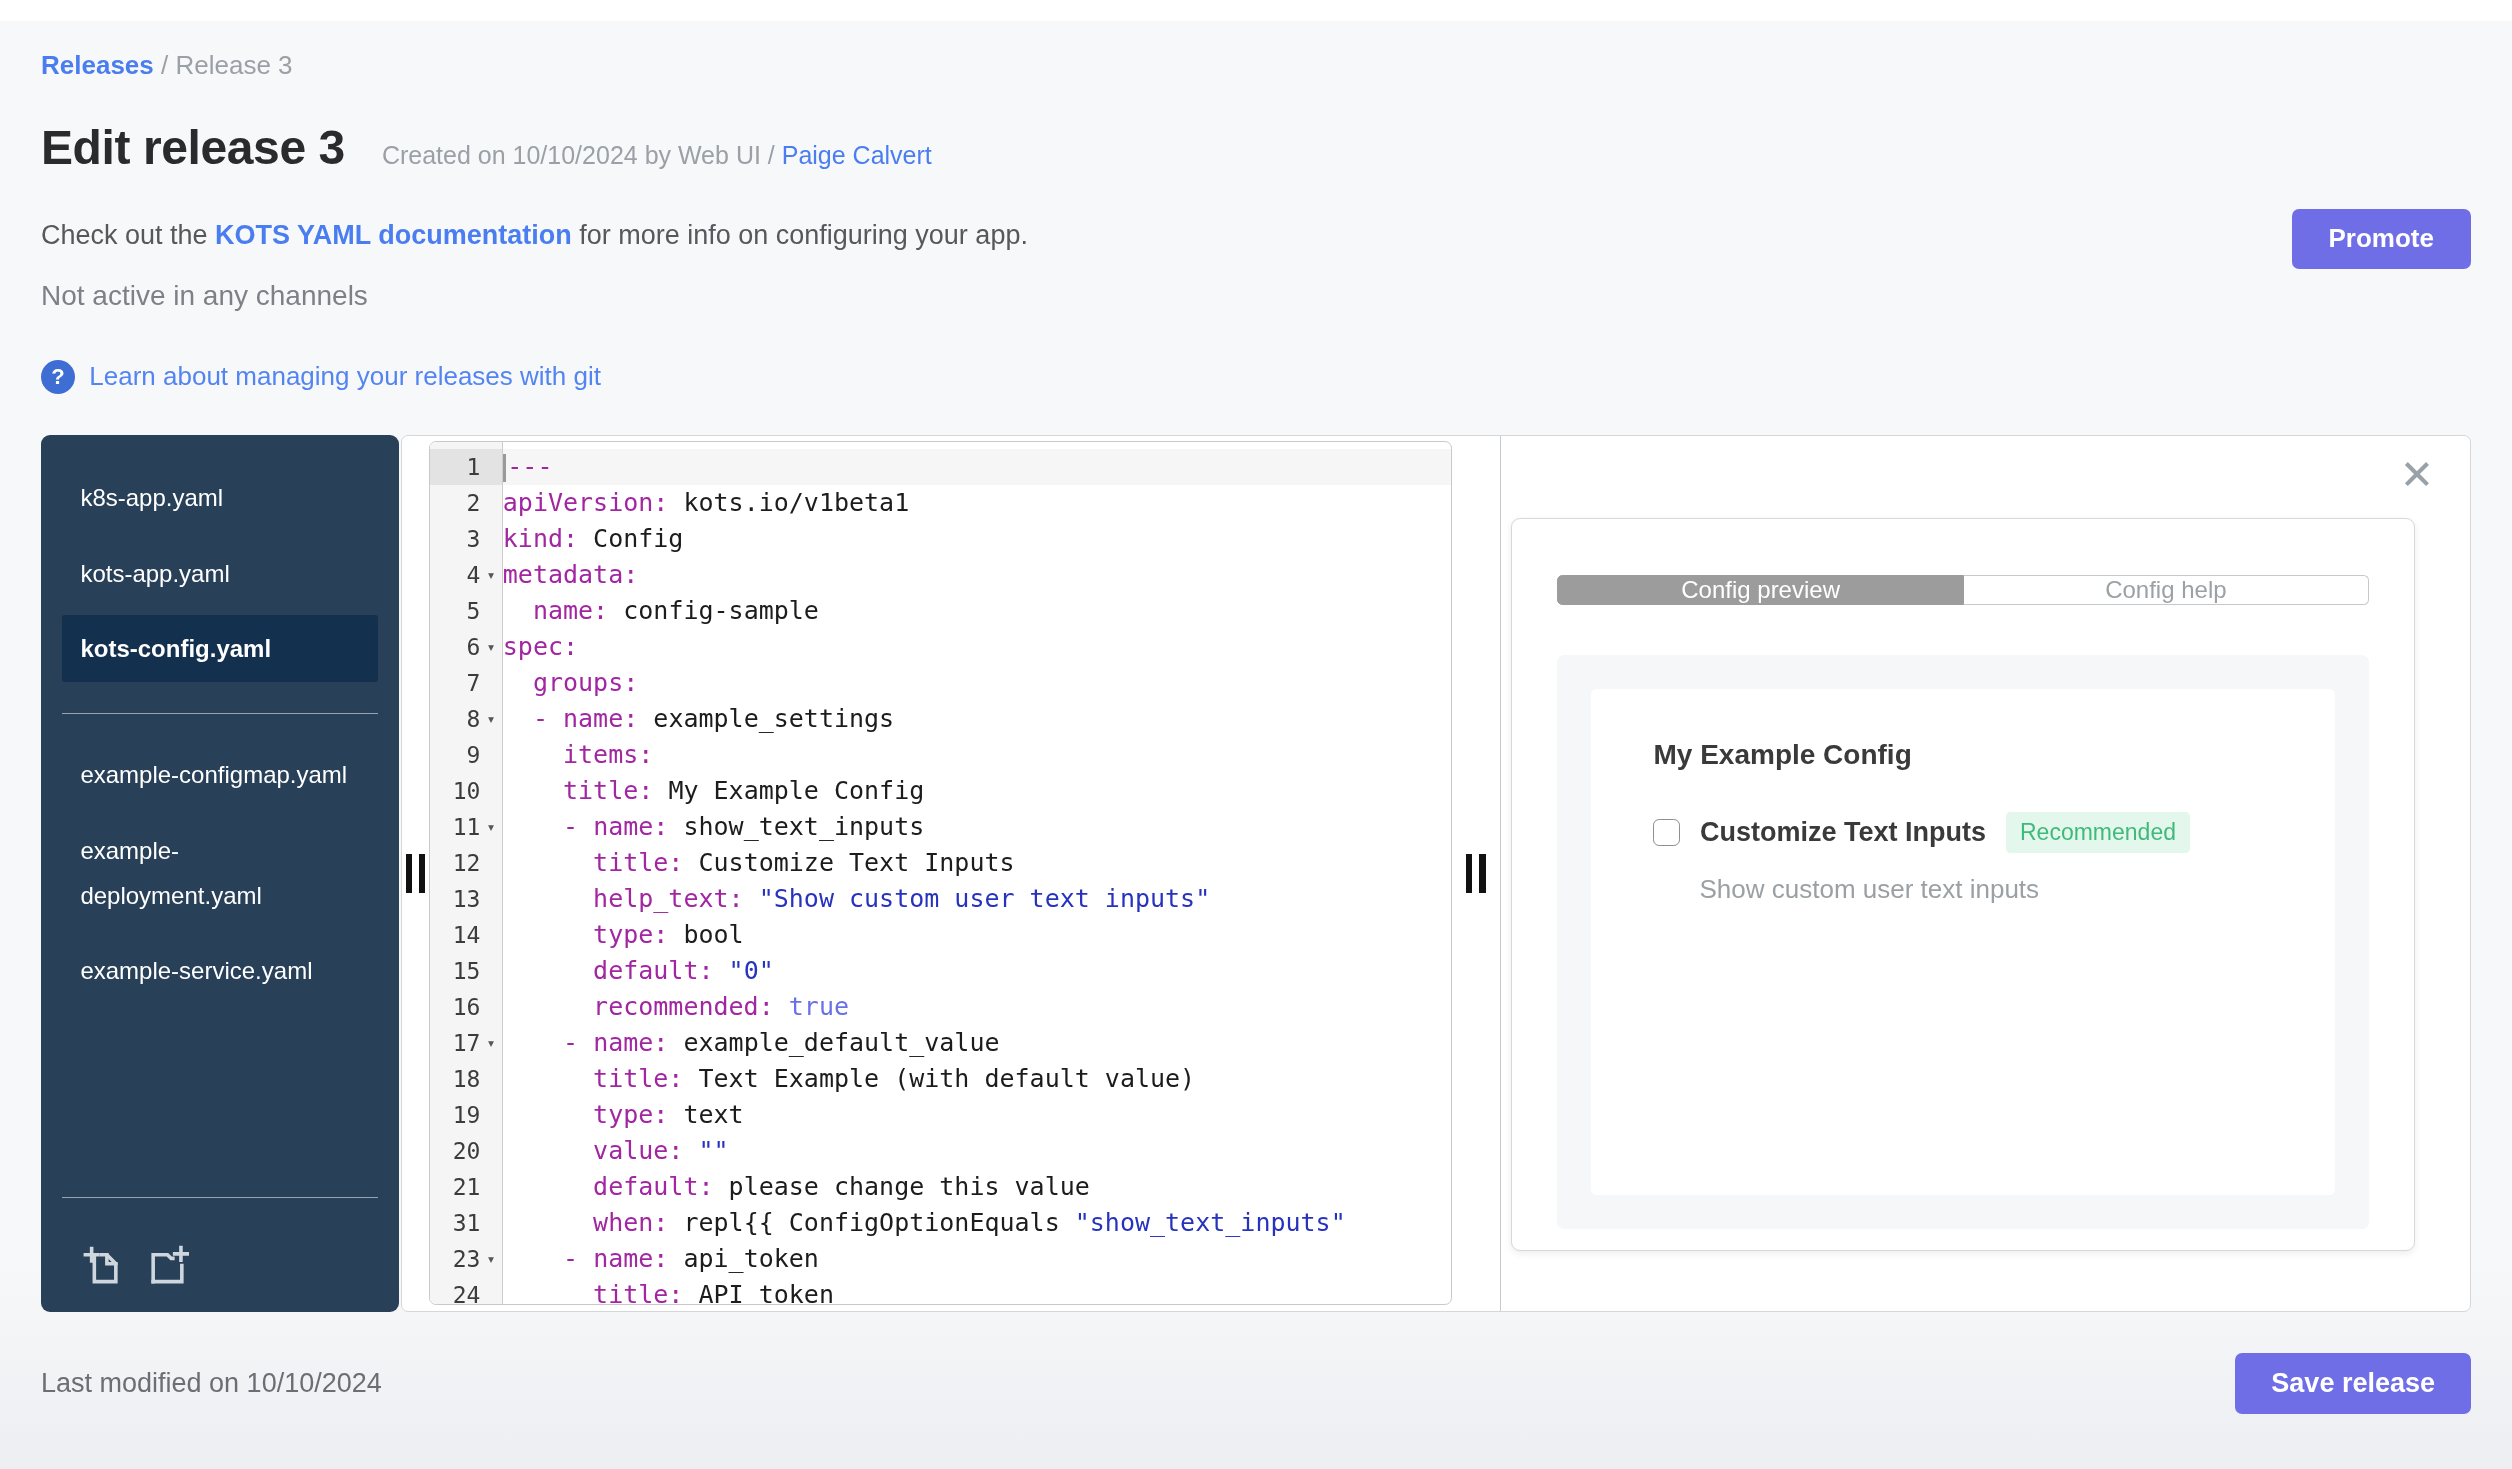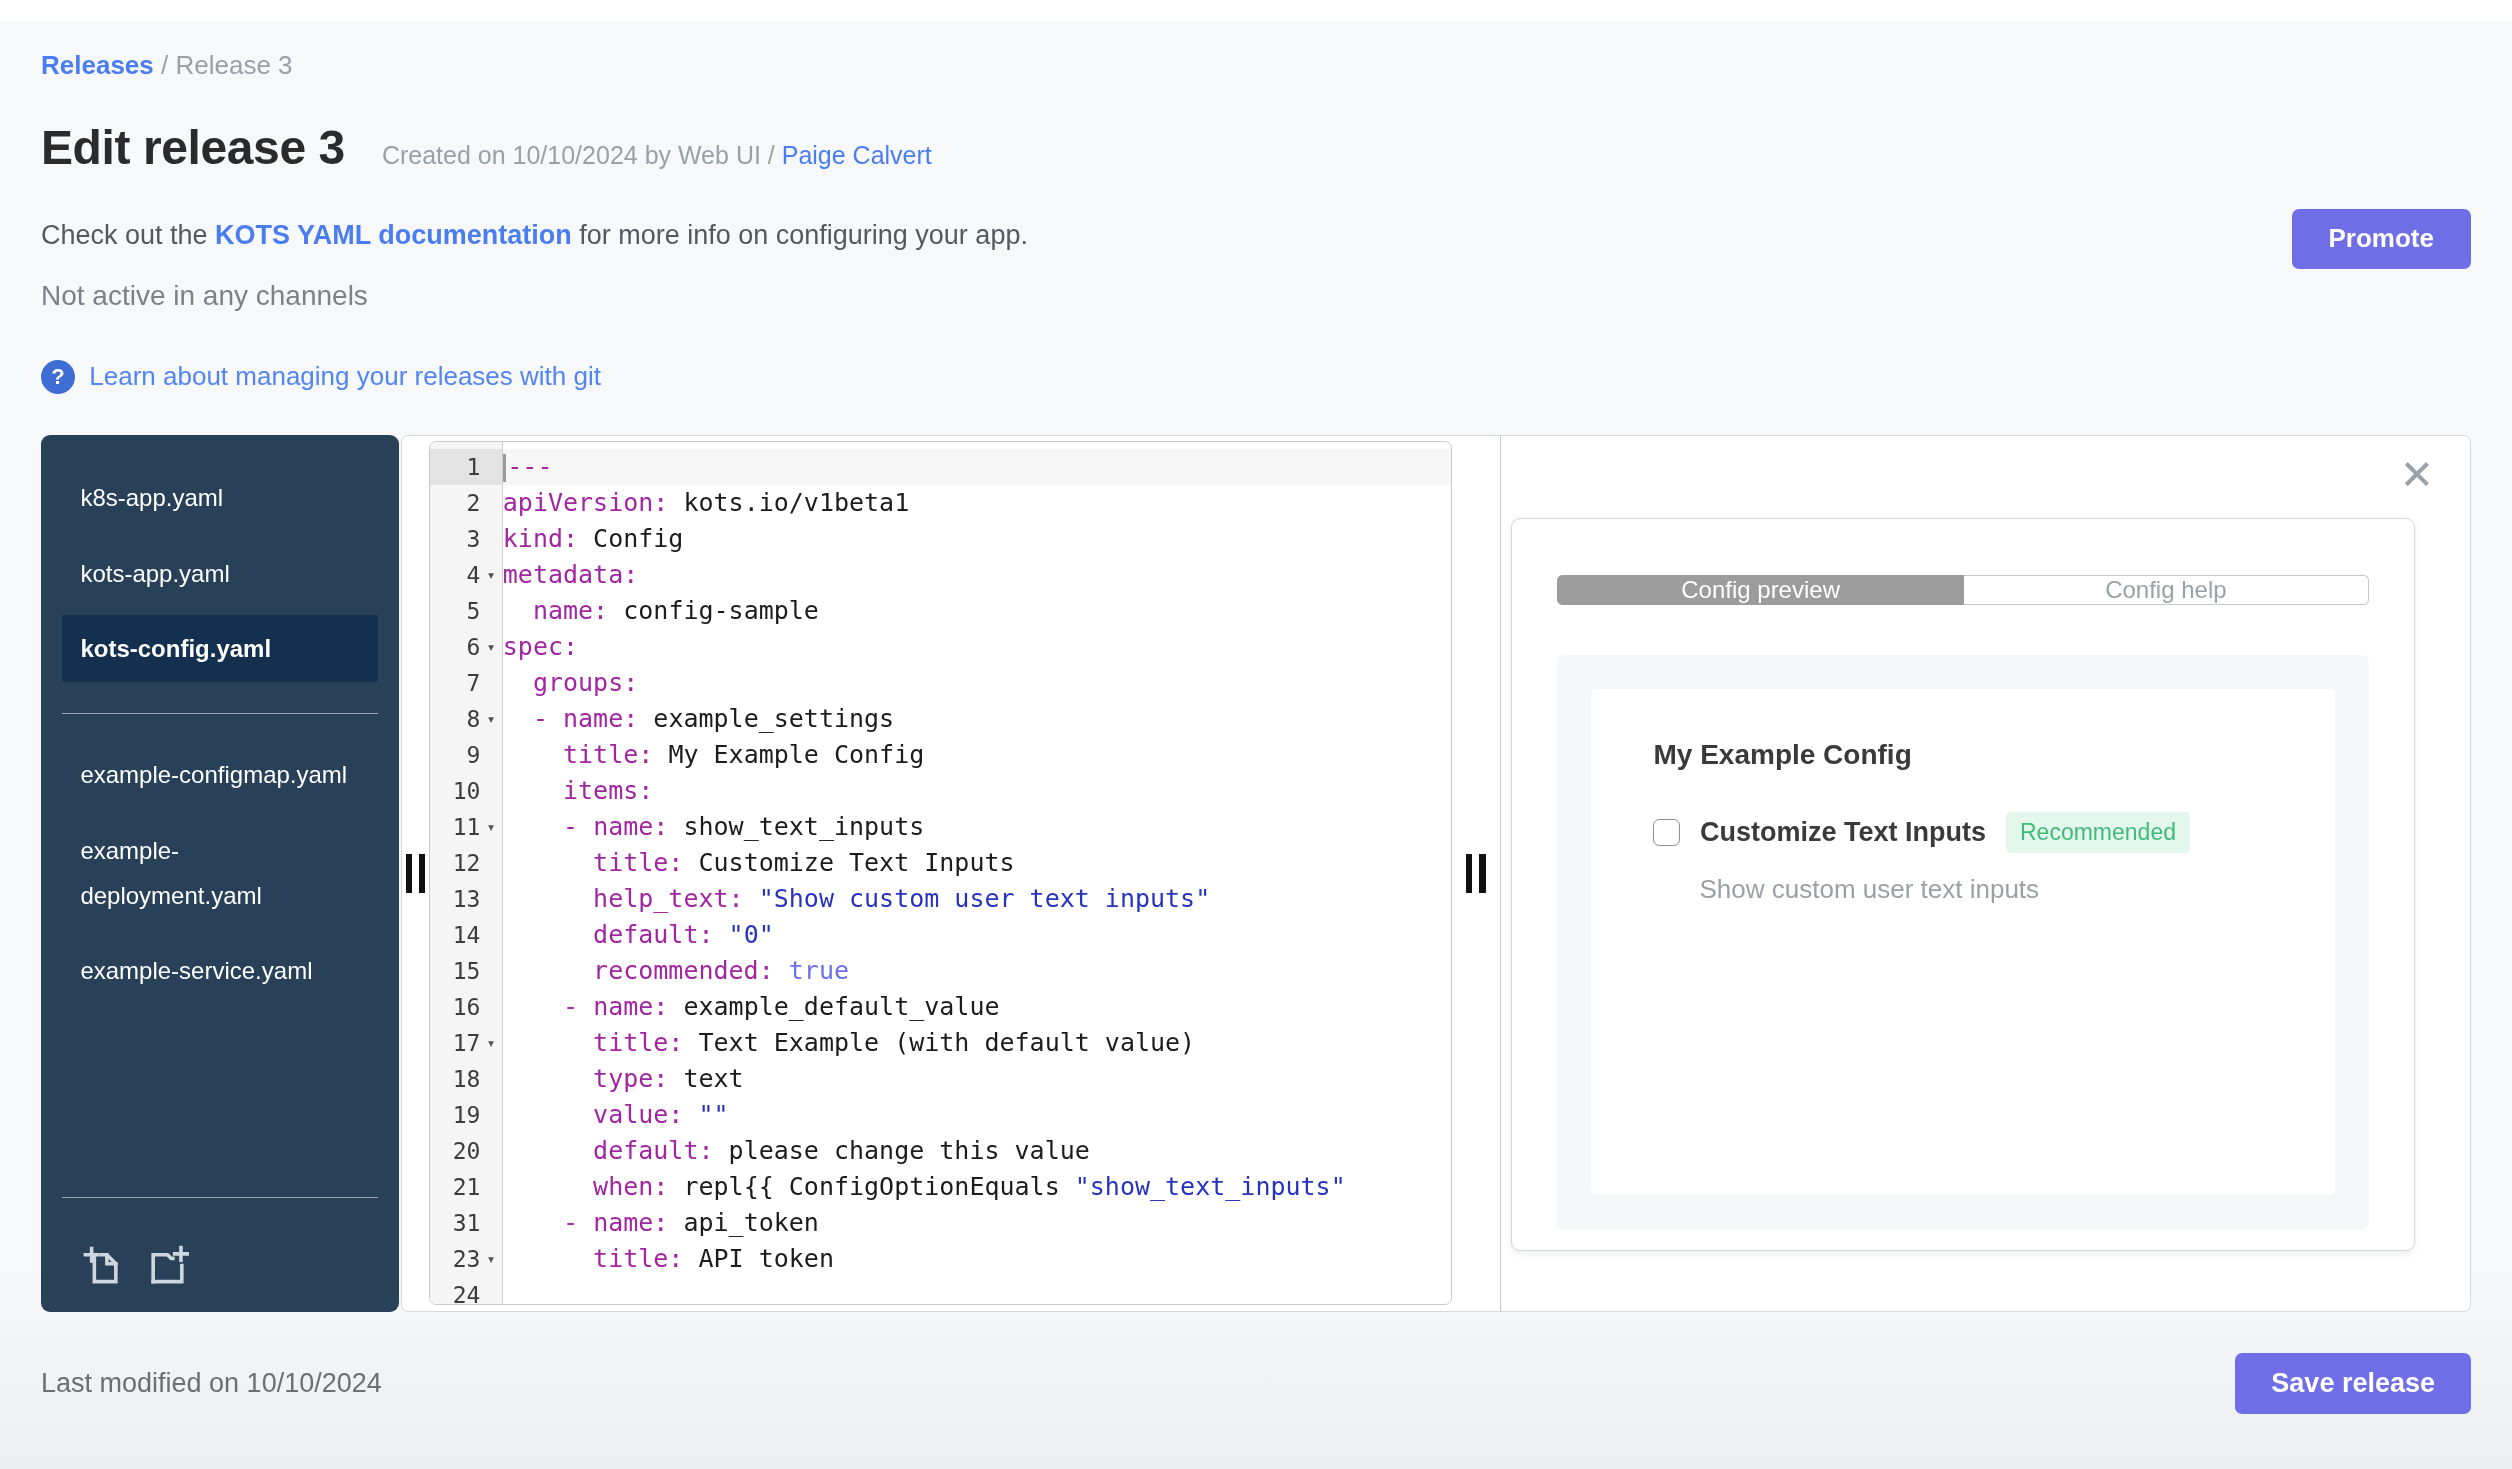--- a/index.html
+++ b/index.html
@@ -272,25 +272,26 @@
           </div>
         <div class="code" id="code">
             <div class="cl cl-active"><span class="cursor"></span><span class="tk-m">---</span></div>
             <div class="cl"><span class="tk-k">apiVersion:</span><span class="tk-p"> kots.io/v1beta1</span></div>
             <div class="cl"><span class="tk-k">kind:</span><span class="tk-p"> Config</span></div>
             <div class="cl"><span class="tk-k">metadata:</span></div>
             <div class="cl"><span class="tk-p">  </span><span class="tk-k">name:</span><span class="tk-p"> config-sample</span></div>
             <div class="cl"><span class="tk-k">spec:</span></div>
             <div class="cl"><span class="tk-p">  </span><span class="tk-k">groups:</span></div>
             <div class="cl"><span class="tk-p">  </span><span class="tk-m">- </span><span class="tk-k">name:</span><span class="tk-p"> example_settings</span></div>
+            <div class="cl"><span class="tk-p">    </span><span class="tk-k">items:</span></div>
             <div class="cl"><span class="tk-p">    </span><span class="tk-k">title:</span><span class="tk-p"> My Example Config</span></div>
-            <div class="cl"><span class="tk-p">    </span><span class="tk-k">items:</span></div>
             <div class="cl"><span class="tk-p">    </span><span class="tk-m">- </span><span class="tk-k">name:</span><span class="tk-p"> show_text_inputs</span></div>
             <div class="cl"><span class="tk-p">      </span><span class="tk-k">title:</span><span class="tk-p"> Customize Text Inputs</span></div>
             <div class="cl"><span class="tk-p">      </span><span class="tk-k">help_text:</span><span class="tk-p"> </span><span class="tk-s">"Show custom user text inputs"</span></div>
+            <div class="cl"><span class="tk-p">      </span><span class="tk-k">type:</span><span class="tk-p"> bool</span></div>
             <div class="cl"><span class="tk-p">      </span><span class="tk-k">default:</span><span class="tk-p"> </span><span class="tk-s">"0"</span></div>
             <div class="cl"><span class="tk-p">      </span><span class="tk-k">recommended:</span><span class="tk-p"> </span><span class="tk-a">true</span></div>
             <div class="cl"><span class="tk-p">    </span><span class="tk-m">- </span><span class="tk-k">name:</span><span class="tk-p"> example_default_value</span></div>
             <div class="cl"><span class="tk-p">      </span><span class="tk-k">title:</span><span class="tk-p"> Text Example (with default value)</span></div>
             <div class="cl"><span class="tk-p">      </span><span class="tk-k">type:</span><span class="tk-p"> text</span></div>
             <div class="cl"><span class="tk-p">      </span><span class="tk-k">value:</span><span class="tk-p"> </span><span class="tk-s">""</span></div>
             <div class="cl"><span class="tk-p">      </span><span class="tk-k">default:</span><span class="tk-p"> please change this value</span></div>
             <div class="cl"><span class="tk-p">      </span><span class="tk-k">when:</span><span class="tk-p"> repl{{ ConfigOptionEquals </span><span class="tk-s">"show_text_inputs"</span></div>
             <div class="cl"><span class="tk-p">    </span><span class="tk-m">- </span><span class="tk-k">name:</span><span class="tk-p"> api_token</span></div>
             <div class="cl"><span class="tk-p">      </span><span class="tk-k">title:</span><span class="tk-p"> API token</span></div>

